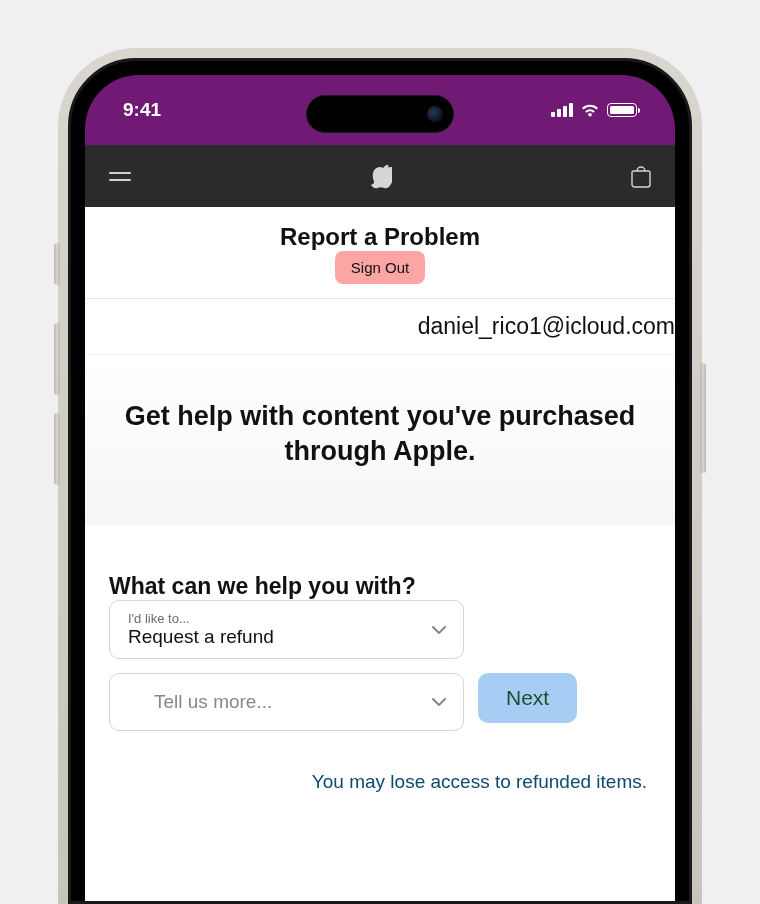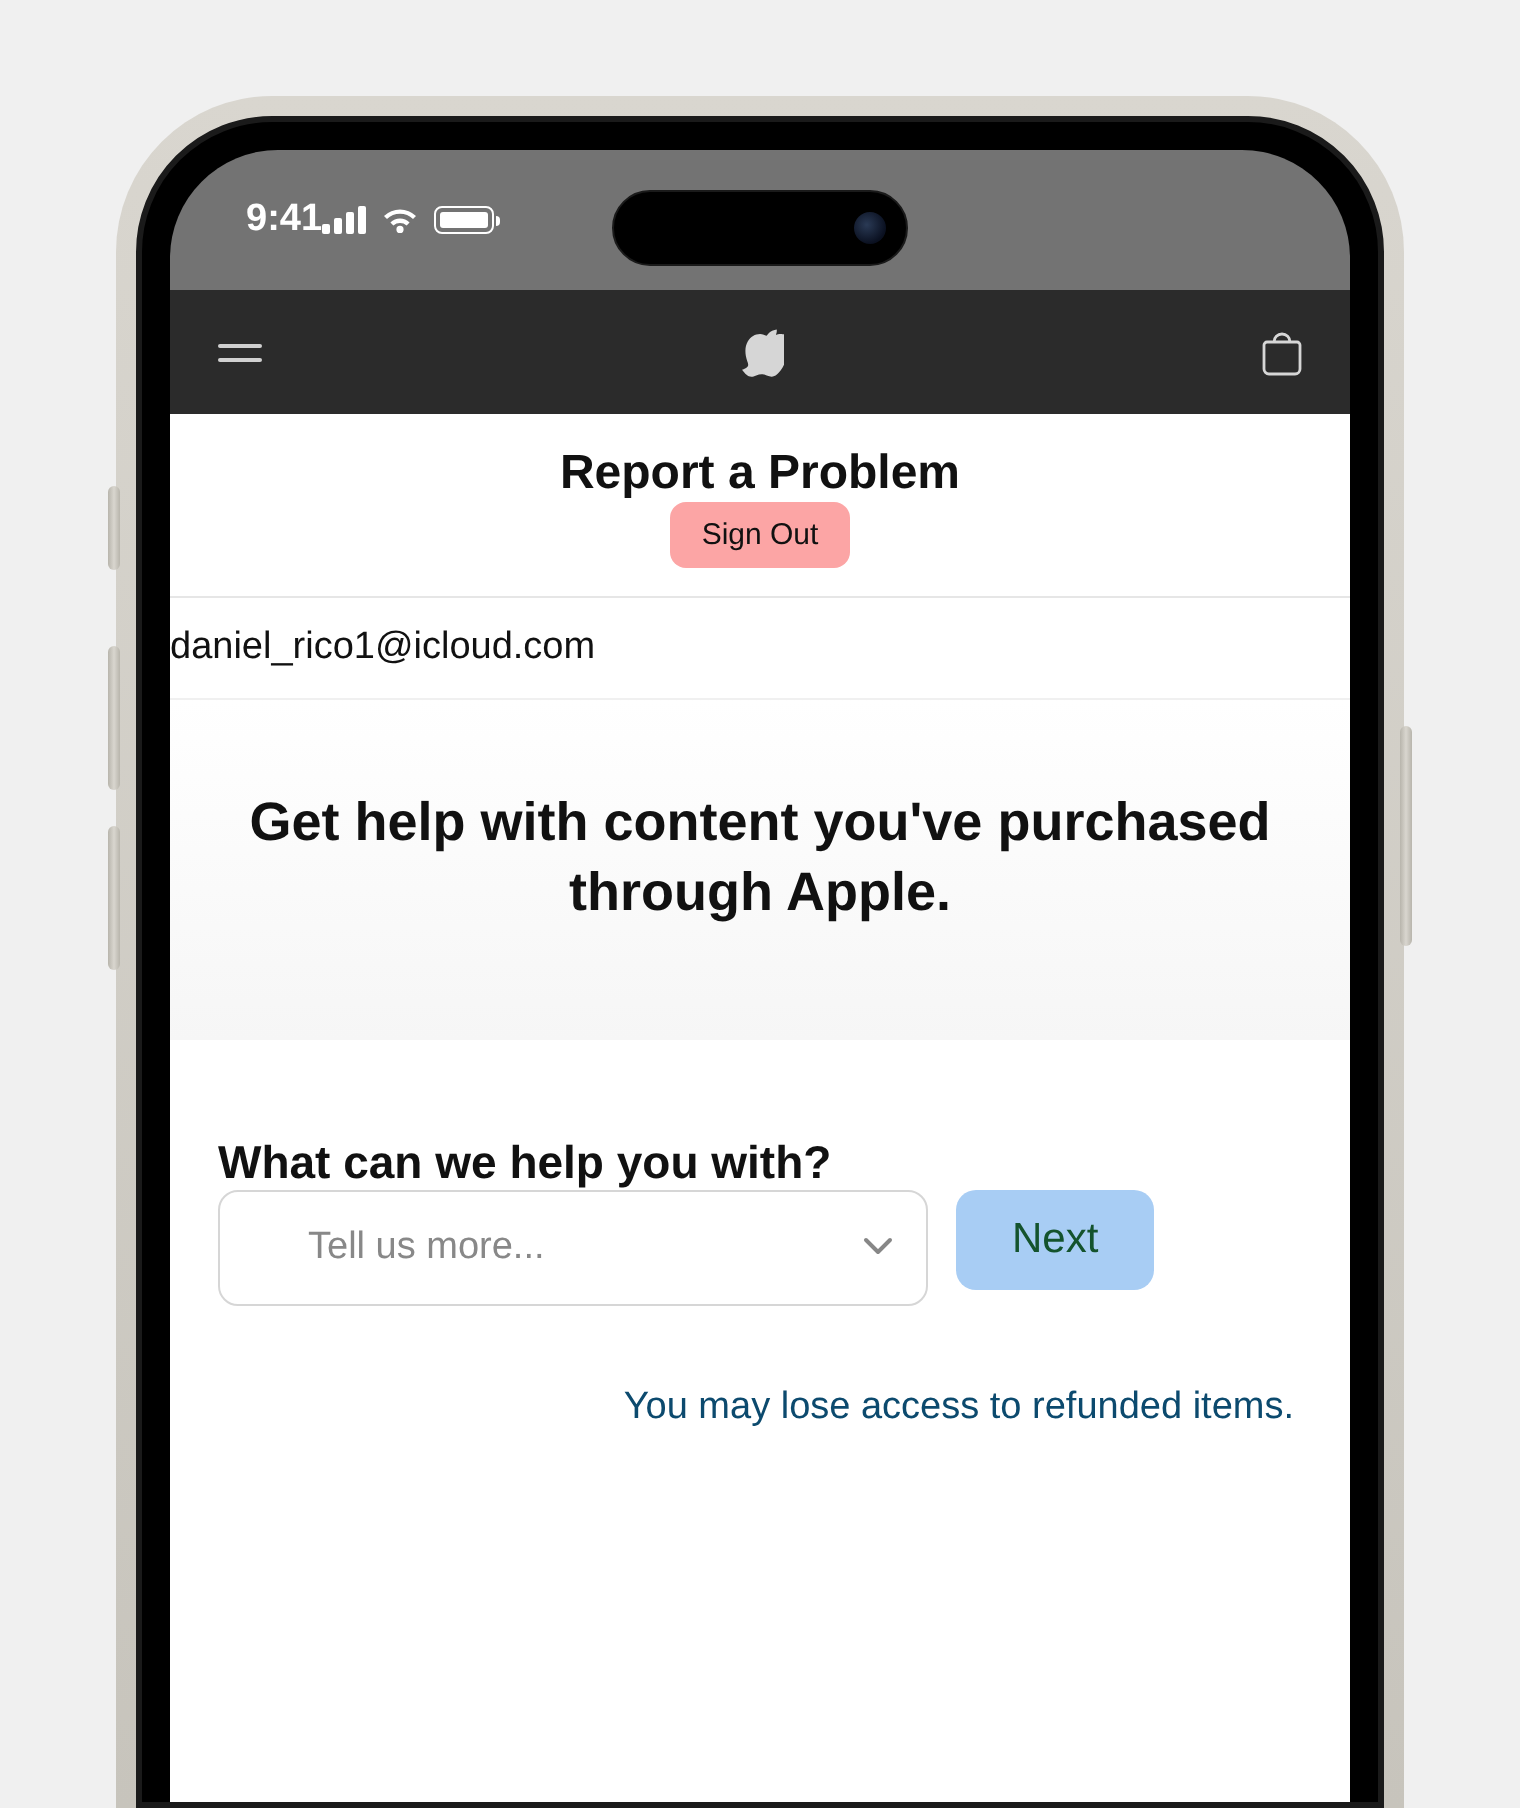--- a/index.html
+++ b/index.html
@@ -51,24 +51,25 @@
     .side-btn-right { right: -4px; top: 315px; height: 110px; }
     .screen {
       background: #000;
       border-radius: 54px 54px 0 0;
       overflow: hidden;
       height: 100%;
       position: relative;
     }
     .status-bar {
       height: 70px;
-      background: #737373;
+      background: #701a75;
       color: #fff;
       display: flex;
       align-items: center;
+      justify-content: space-between;
       padding: 0 38px;
       position: relative;
     }
     .dynamic-island {
       position: absolute;
       left: 50%;
       top: 20px;
       transform: translateX(-50%);
       width: 148px;
       height: 38px;
@@ -181,23 +182,23 @@
     .sign-out {
       background: #fca5a5;
       border: none;
       border-radius: 8px;
       padding: 8px 16px;
       font-size: 15px;
       color: #111;
       font-weight: 400;
     }
     .user-email-row {
-      text-align: left;
+      text-align: right;
       padding: 14px 0;
-      font-size: 19px;
+      font-size: 23px;
       color: #111;
       border-bottom: 1px solid #f0f0f0;
     }
     .hero {
       text-align: center;
       padding: 44px 30px 56px 30px;
       background: linear-gradient(180deg, #ffffff 0%, #f6f6f6 100%);
     }
     .hero-title {
       font-size: 27px;
@@ -329,20 +330,29 @@
 
           <div class="user-email-row">daniel_rico1@icloud.com</div>
 
           <div class="hero">
             <div class="hero-title">Get help with content you've purchased through Apple.</div>
           </div>
 
           <div class="form-section">
             <div class="form-title">What can we help you with?</div>
 
+            <div class="select-box">
+              <div class="select-small-label">I'd like to...</div>
+              <div class="select-value">Request a refund</div>
+              <div class="chevron">
+                <svg width="16" height="10" viewBox="0 0 16 10">
+                    <path d="M2 2 l6 6 l6-6" fill="none" stroke="#878787" stroke-width="2" stroke-linecap="round" stroke-linejoin="round"></path>
+                  </svg>
+              </div>
+            </div>
 
             <div class="row">
               <div class="select-box select-box-tall">
                 <div class="select-placeholder">Tell us more...</div>
                 <div class="chevron">
                   <svg width="16" height="10" viewBox="0 0 16 10">
                       <path d="M2 2 l6 6 l6-6" fill="none" stroke="#878787" stroke-width="2" stroke-linecap="round" stroke-linejoin="round"></path>
                     </svg>
                 </div>
               </div>

